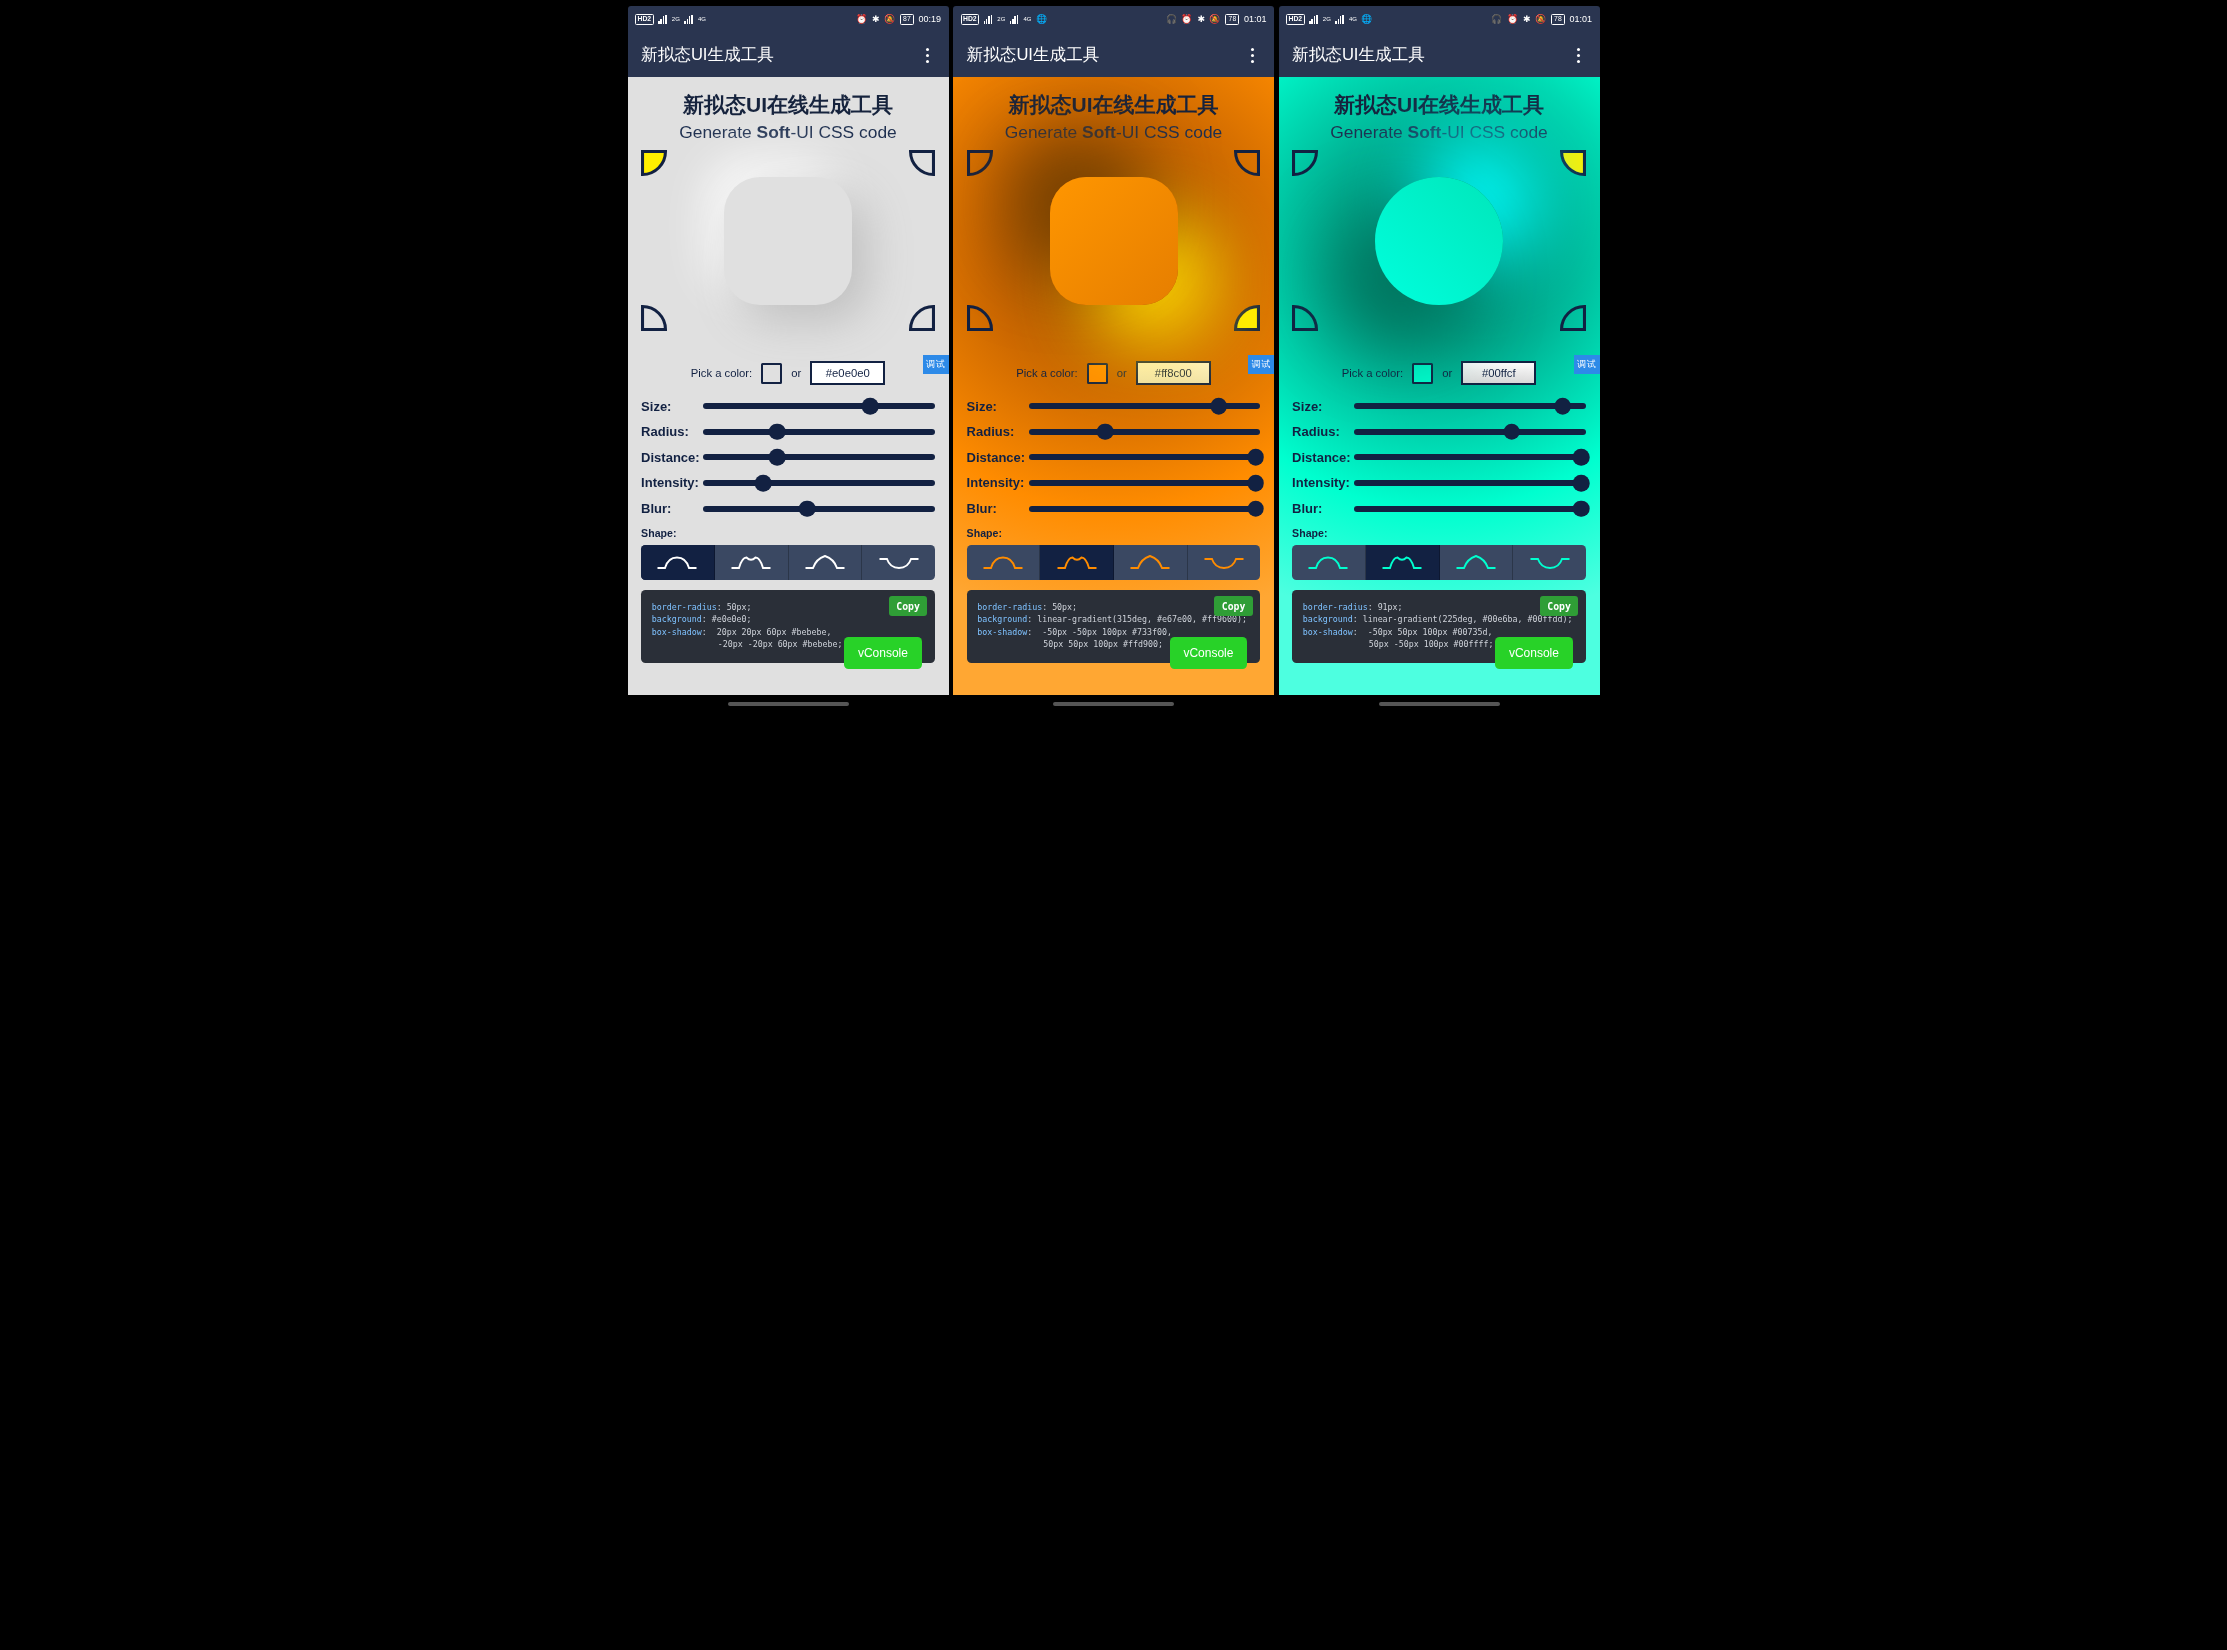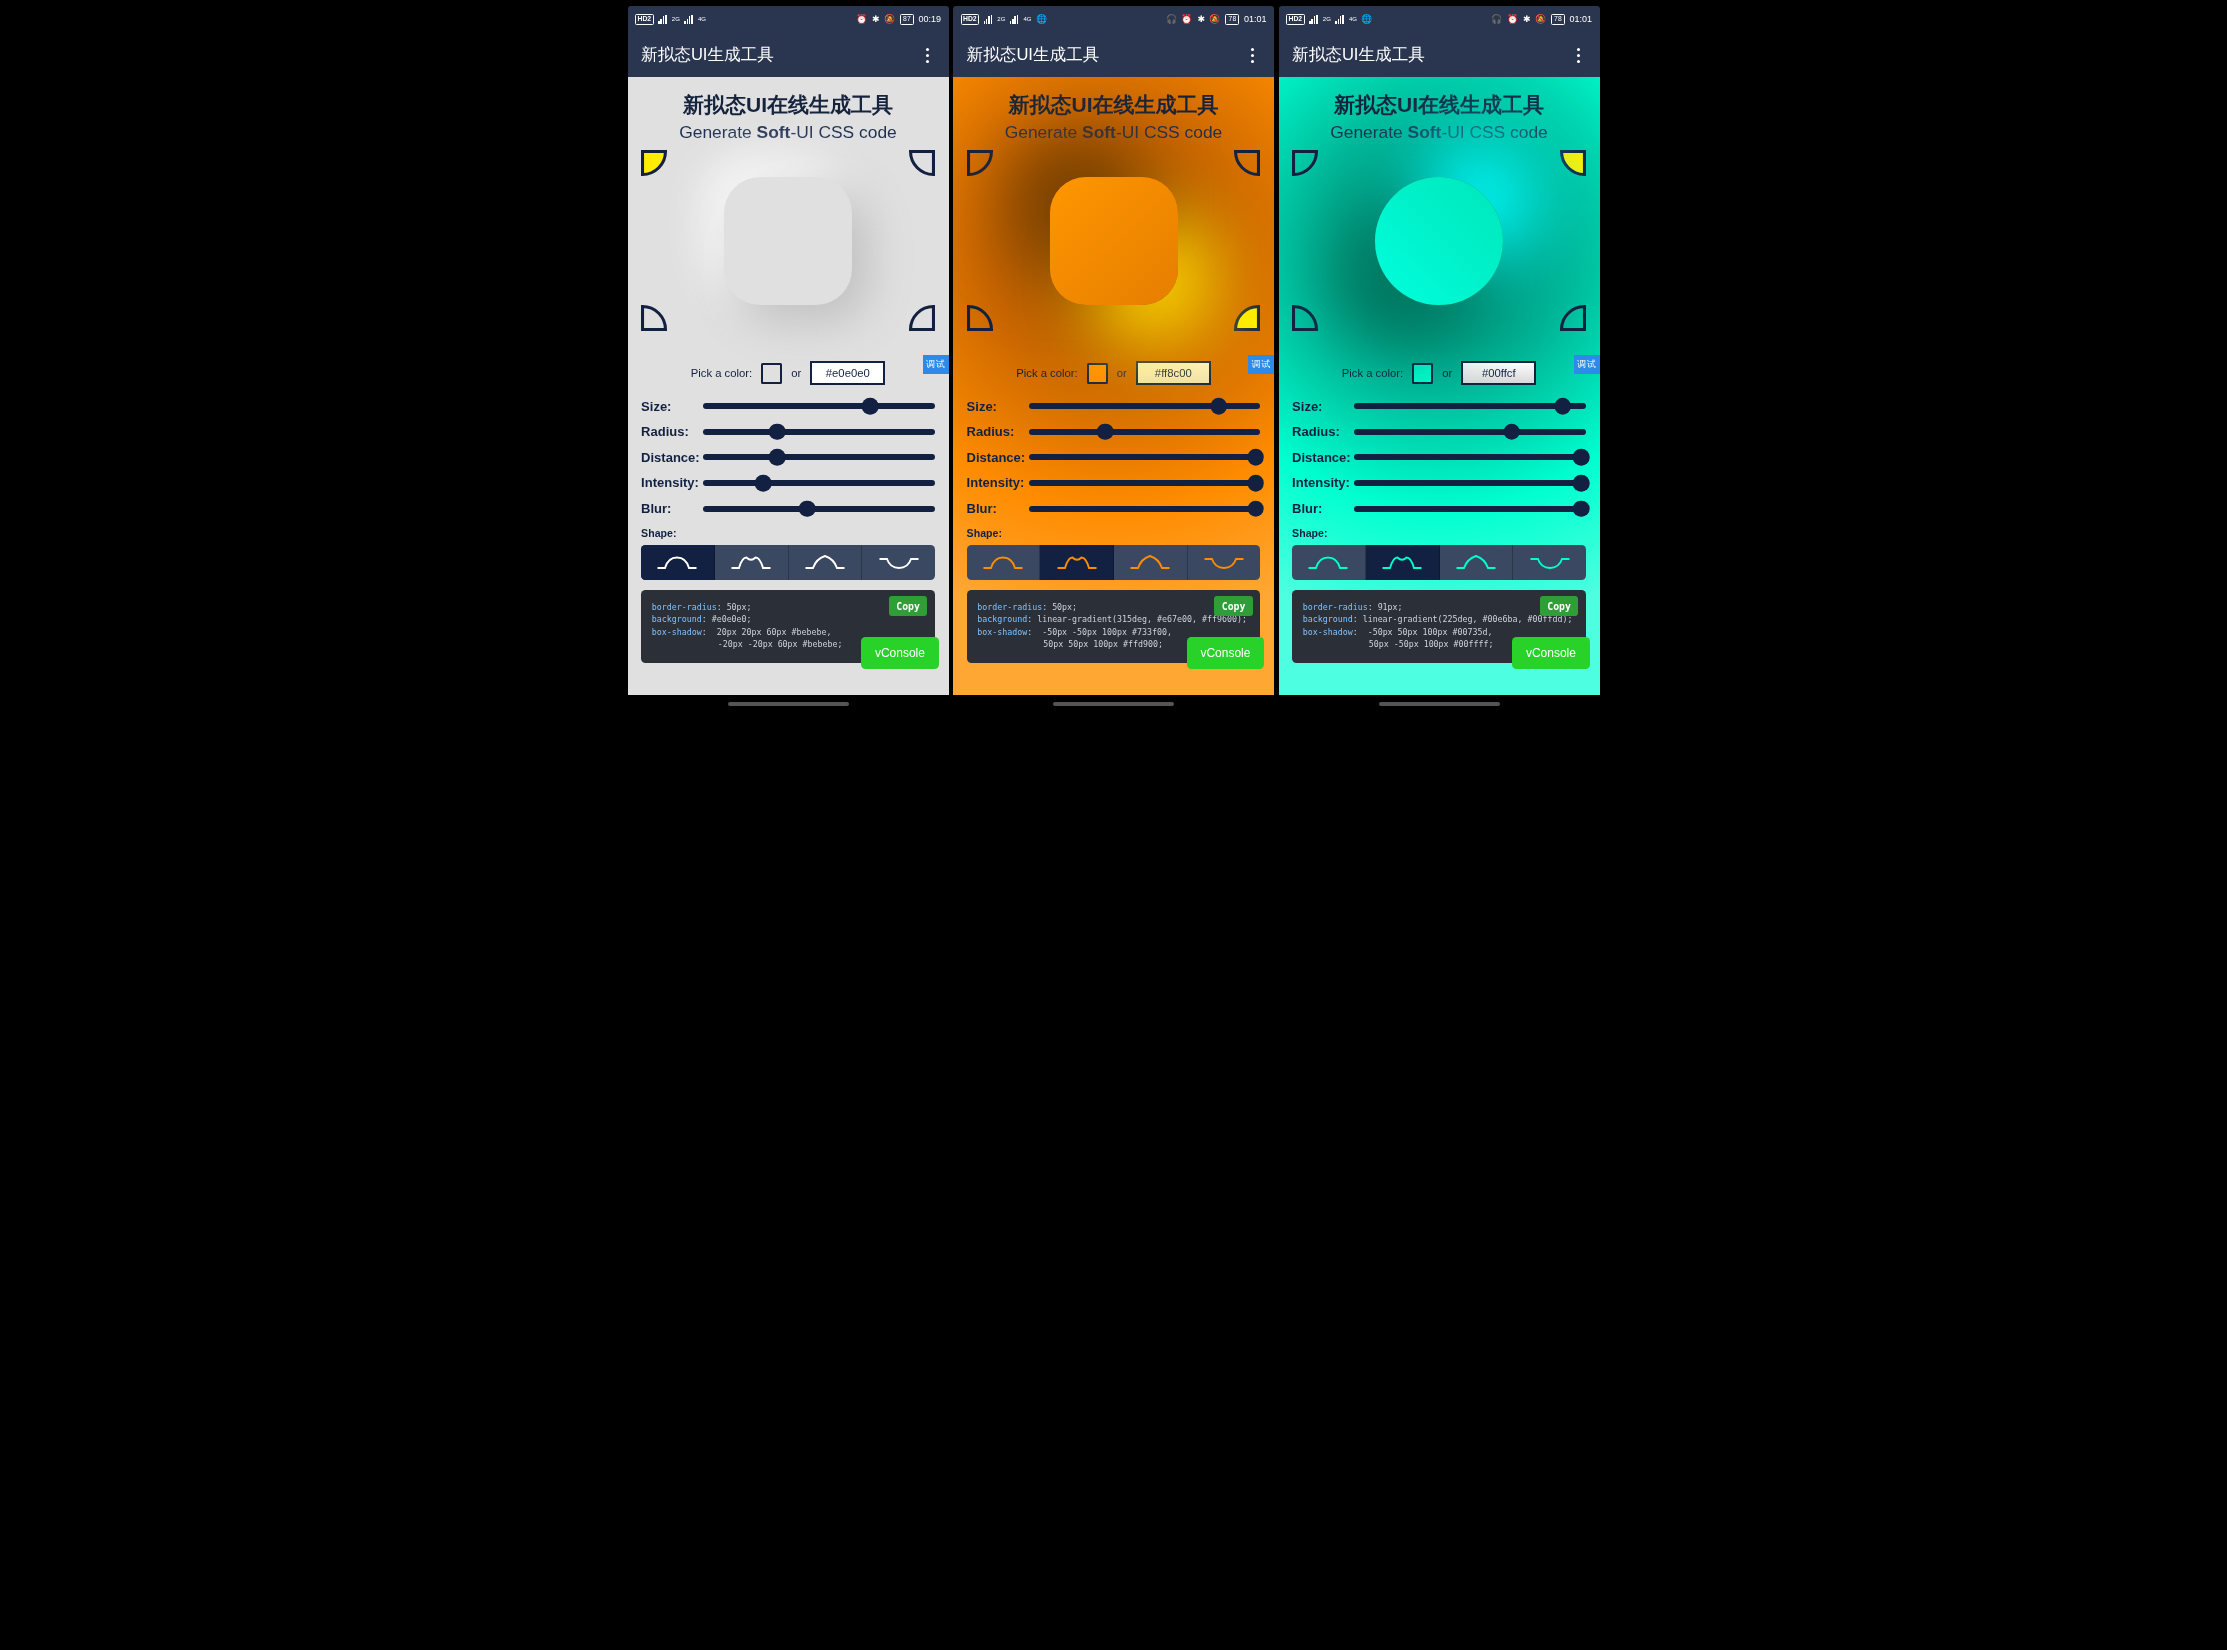--- a/index.html
+++ b/index.html
@@ -173,21 +173,21 @@
   .codeblock .copybtn {
     position:absolute; right:7.5px; top:6px;
     background:#2f9e36; color:#fff; border:none;
     border-radius:3px; padding:4.5px 7.5px; font-size:9.8px; font-weight:600;
     cursor:pointer; font-family:inherit;
   }
   .codeblock .k { color:#7fc2ff; }
   .codeblock .v { color:#cfd3da; }
 
   .vconsole {
-    position:absolute; right:10px; bottom:26px;
+    position:absolute; right:27px; bottom:26px;
     background:#28d228; color:#fff;
     border:none; border-radius:4.5px; padding:9px 13.6px;
     font-size:12px; font-weight:500; cursor:pointer;
   }
 
   .navbar {
     height:16.6px; background:#000;
     display:flex; justify-content:center; align-items:center;
   }
   .navbar .pill { width:121px; height:3.8px; background:#555; border-radius:754px; }

